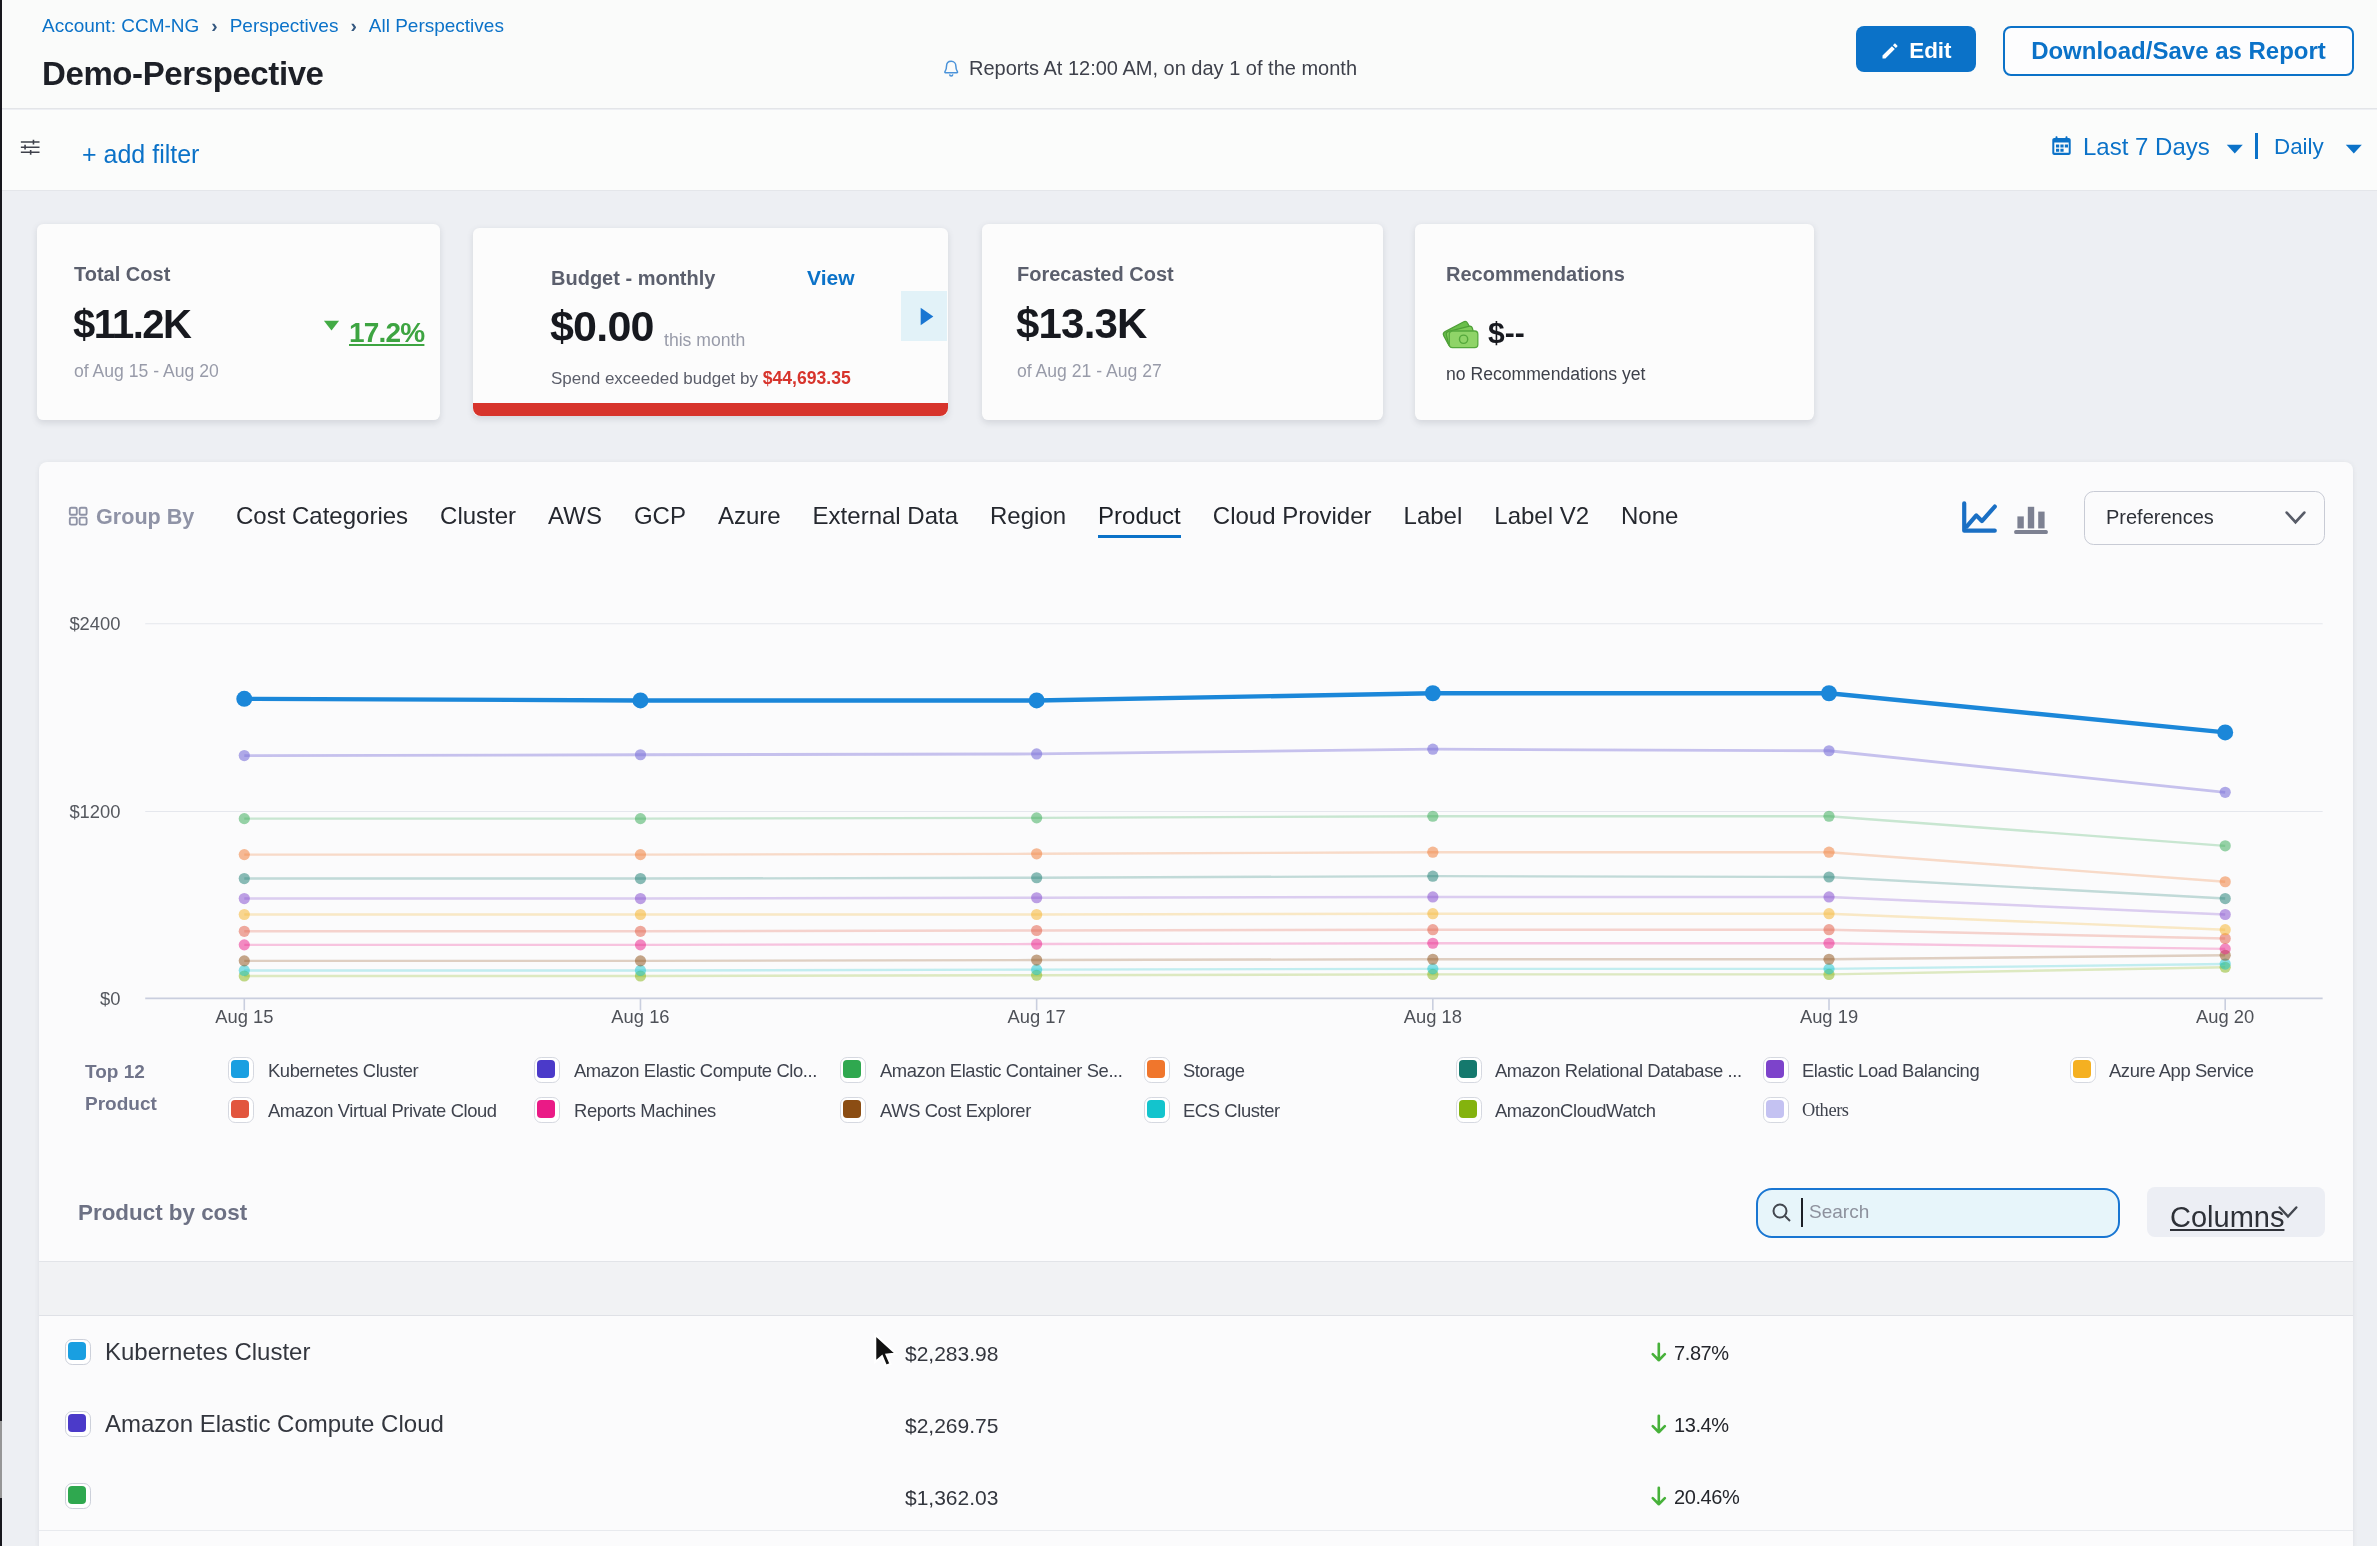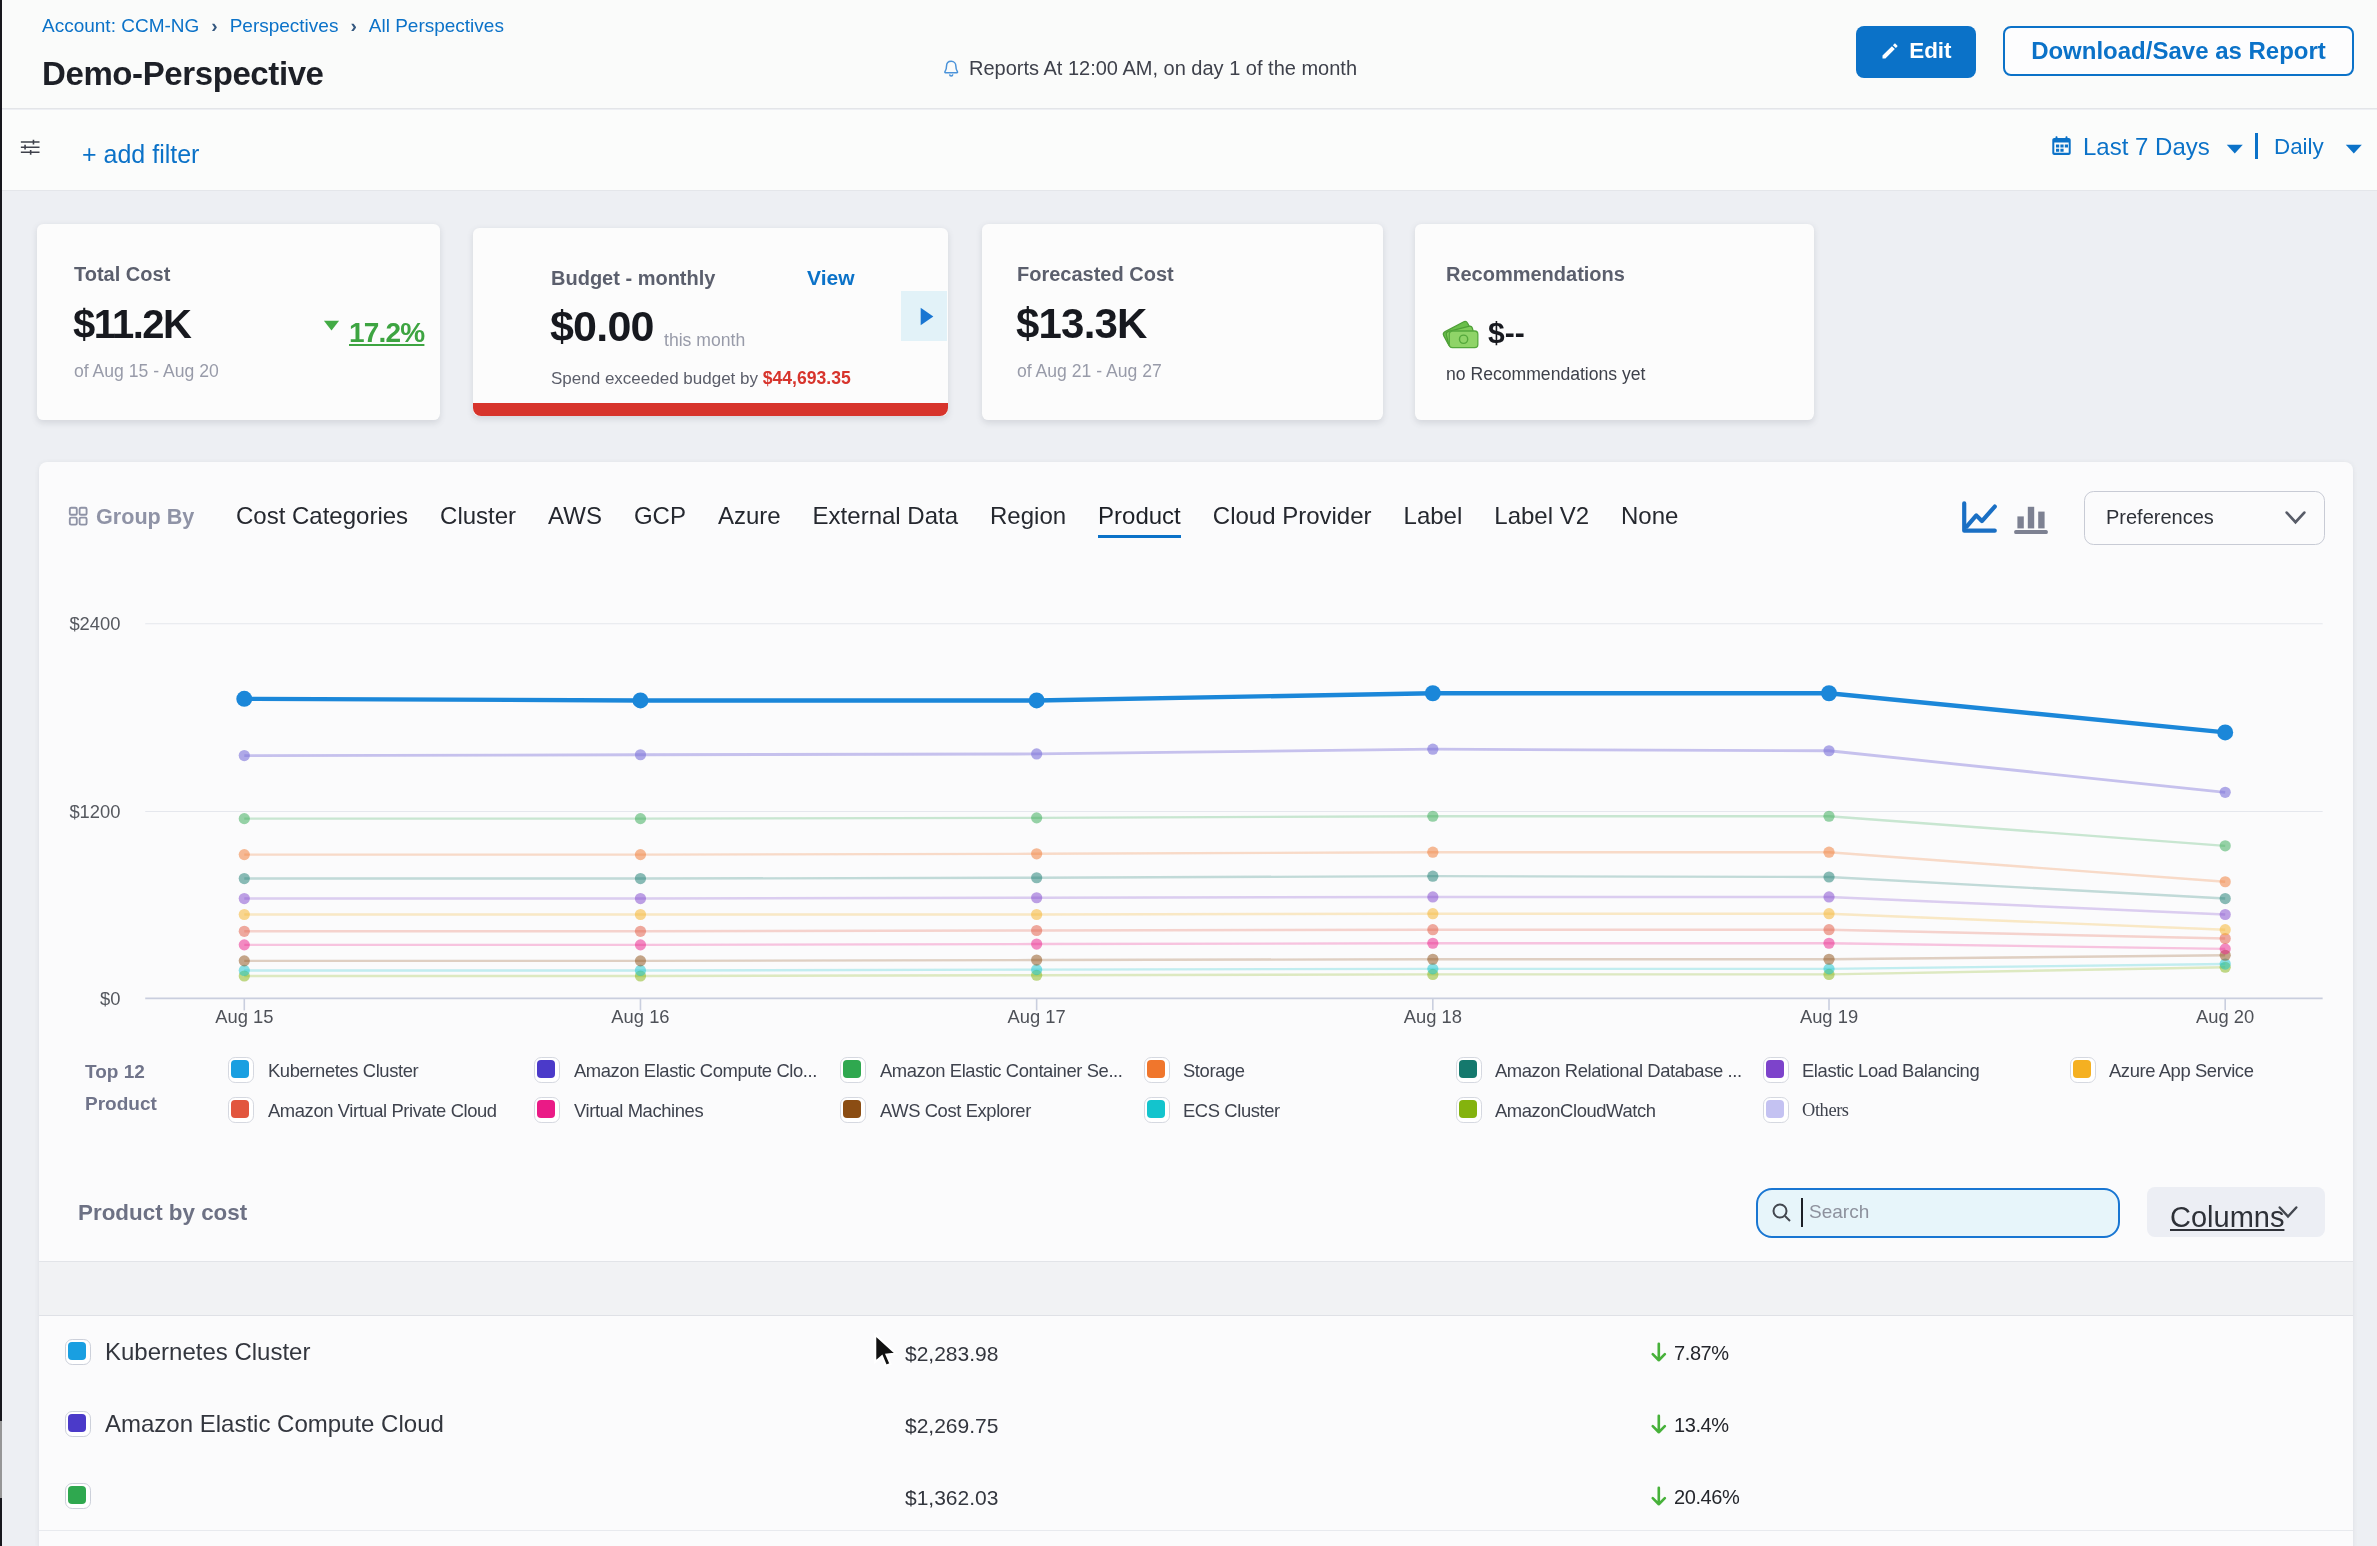--- a/index.html
+++ b/index.html
@@ -6,21 +6,21 @@
 html,body { width:2377px; height:1547px; overflow:hidden; }
 body { font-family:"Liberation Sans", sans-serif; background:#edeff3; position:relative; }
 .abs { position:absolute; }
 #lstrip { left:0; top:0; width:2.4px; height:1547px; background:#17171d; z-index:50; }
 #lthumb { left:0; top:1421px; width:2.4px; height:77px; background:#969696; z-index:51; }
 #header { left:0; top:0; width:2377px; height:109px; background:#fafbfa; border-bottom:1.6px solid #e3e5e8; }
 #crumbs { left:42px; top:15px; font-size:19px; color:#0b72c8; }
 #crumbs .sep { color:#33577f; font-weight:bold; margin:0 12px; font-size:19px; }
 #title { left:42px; top:55px; font-size:33px; font-weight:bold; color:#1d2027; letter-spacing:-0.4px; }
 #reportstext { left:969px; top:57px; font-size:20px; color:#3e414b; }
-#editbtn { left:1856px; top:26px; width:120px; height:52px; background:#0b72c8; border-radius:8px; color:#fff; font-size:22.4px; font-weight:bold; text-align:center; line-height:49px; }
+#editbtn { left:1856px; top:26px; width:120px; height:46px; background:#0b72c8; border-radius:8px; color:#fff; font-size:22.4px; font-weight:bold; text-align:center; line-height:49px; }
 #dlbtn { left:2003px; top:26px; width:351px; height:50px; border:2.4px solid #0b72c8; background:#fdfdfe; border-radius:8px; color:#0b72c8; font-size:24px; font-weight:bold; text-align:center; line-height:45px; }
 #filterbar { left:0; top:110px; width:2377px; height:81px; background:#fbfcfb; border-bottom:1.6px solid #e4e6ea; }
 #addfilter { left:82px; top:140px; font-size:25px; color:#0b72c8; }
 #last7 { left:2083px; top:133px; font-size:24px; color:#0b72c8; }
 #daily { left:2274px; top:134px; font-size:22.4px; color:#0b72c8; }
 #fsep { left:2255px; top:133px; width:3.2px; height:25.6px; background:#0b72c8; }
 .card { background:#fcfcfc; border-radius:6.4px; box-shadow:0 2.4px 6.4px rgba(80,85,100,0.16); }
 #card1 { left:37px; top:224px; width:403px; height:196px; }
 #card2 { left:473px; top:228px; width:475px; height:188px; }
 #card3 { left:982px; top:224px; width:401px; height:196px; }
@@ -285,21 +285,21 @@
     <i style="background:#f5b021;"></i>
   </div>
 <div class="ltext" style="left:2109px; top:1060px;">Azure App Service</div>
 <div class="sw" style="left:228px; top:1097px;">
     <i style="background:#e2563e;"></i>
   </div>
 <div class="ltext" style="left:268px; top:1100px;">Amazon Virtual Private Cloud</div>
 <div class="sw" style="left:534px; top:1097px;">
     <i style="background:#ea1a86;"></i>
   </div>
-<div class="ltext" style="left:574px; top:1100px;">Virtual Machines</div>
+<div class="ltext" style="left:574px; top:1100px;">Reports Machines</div>
 <div class="sw" style="left:840px; top:1097px;">
     <i style="background:#8b4d13;"></i>
   </div>
 <div class="ltext" style="left:880px; top:1100px;">AWS Cost Explorer</div>
 <div class="sw" style="left:1144px; top:1097px;">
     <i style="background:#13c4cd;"></i>
   </div>
 <div class="ltext" style="left:1183px; top:1100px;">ECS Cluster</div>
 <div class="sw" style="left:1456px; top:1097px;">
     <i style="background:#84b30e;"></i>

